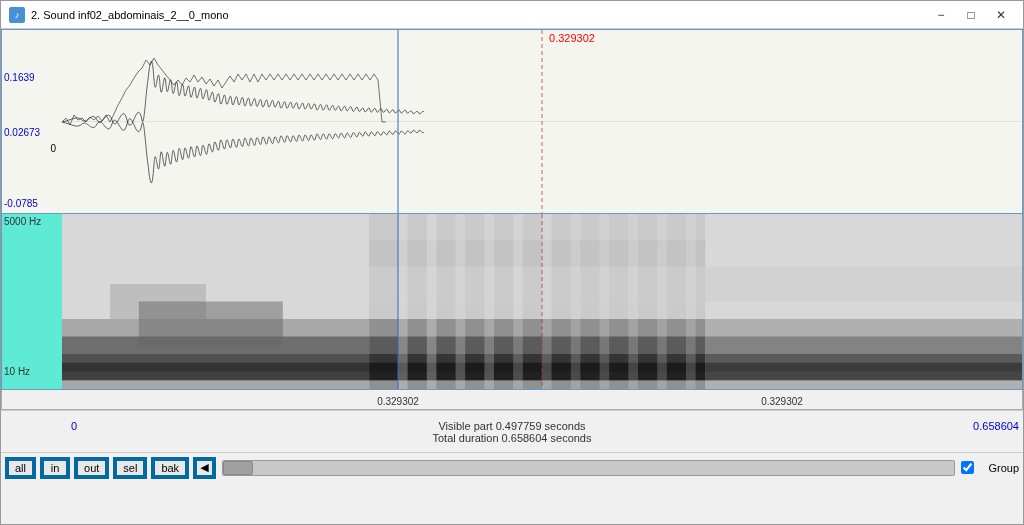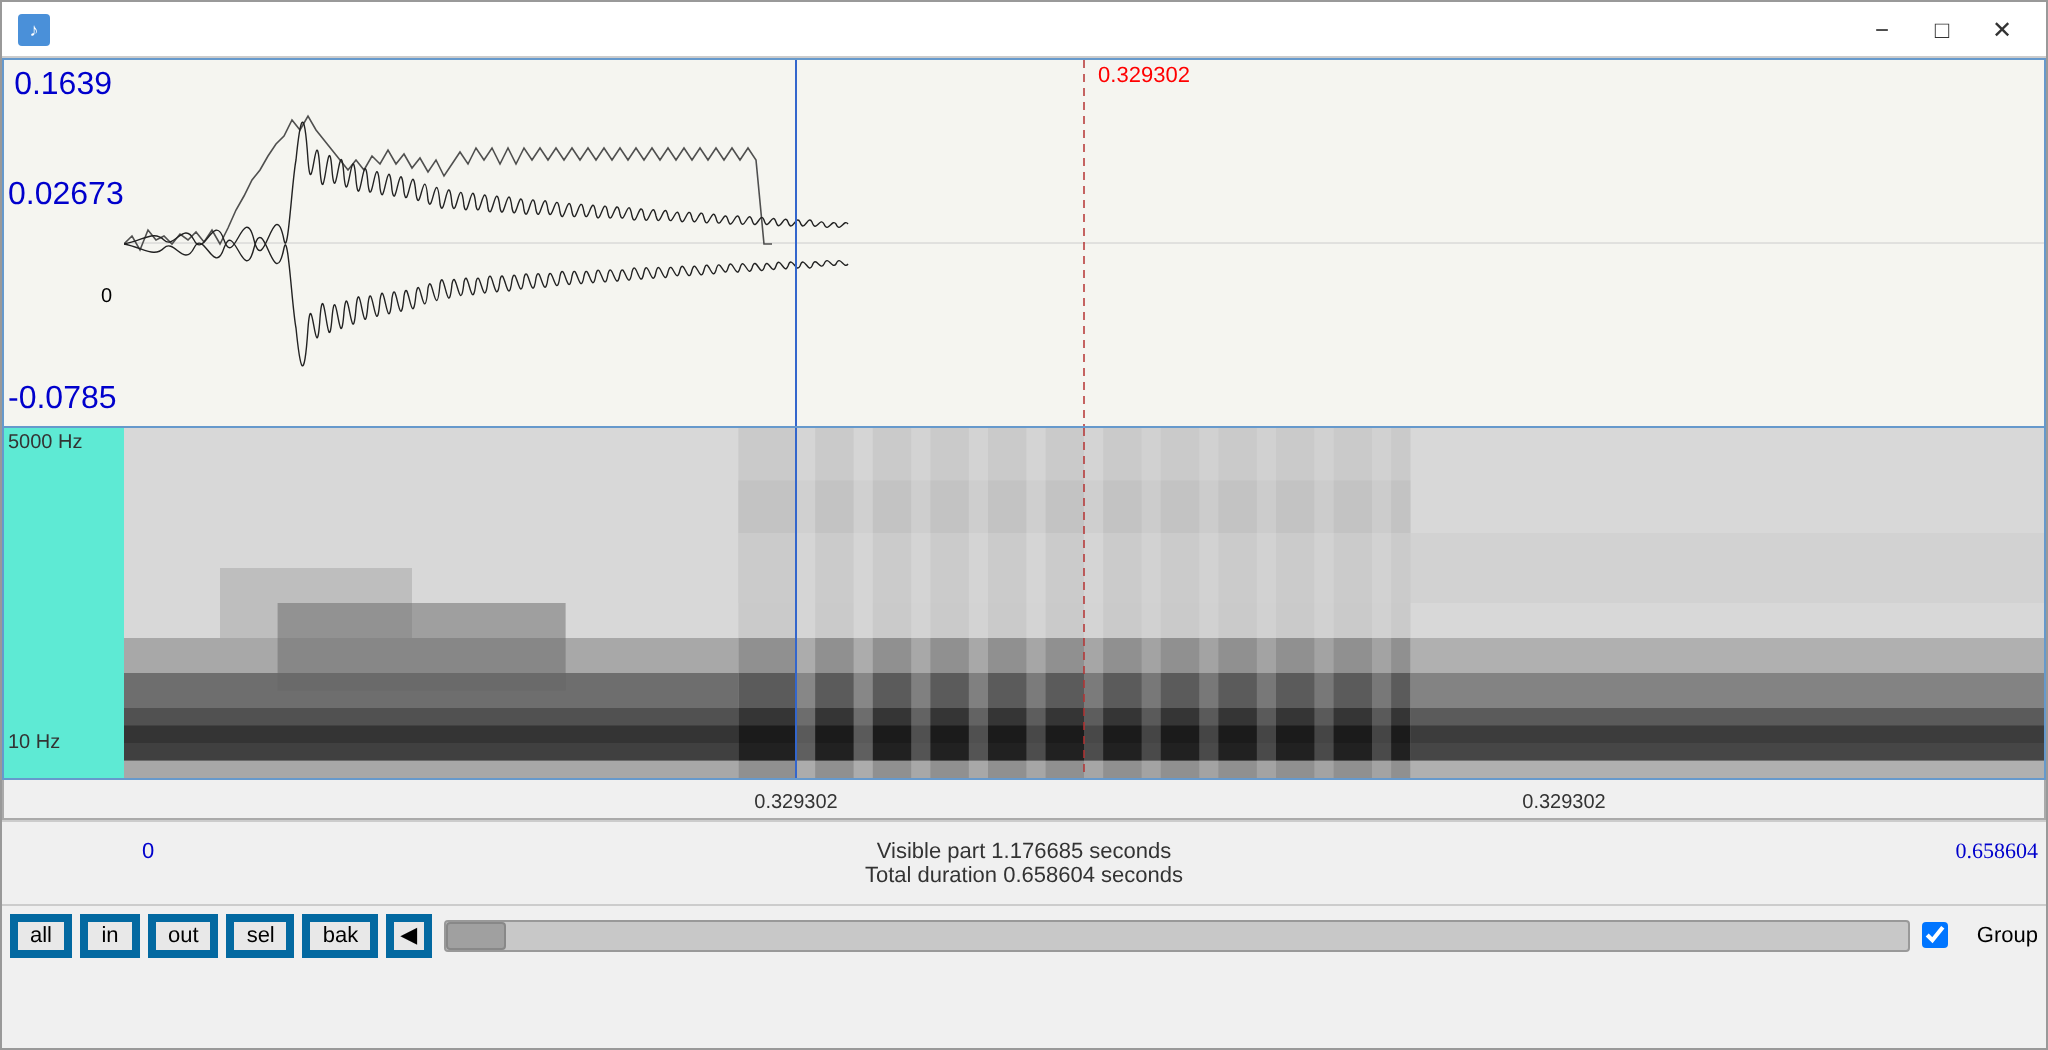--- a/index.html
+++ b/index.html
@@ -103,24 +103,25 @@
       top: 0;
       width: 60px;
       height: 100%;
       display: flex;
       flex-direction: column;
       justify-content: space-between;
       padding: 4px 2px;
       z-index: 10;
     }
     .y-label {
-      font-size: 16px;
+      font-size: 10px;
       color: #0000cc;
-      text-align: right;
+      text-align: left;
       padding-right: 4px;
+      margin-top: 38px;
     }
     .y-label-black {
       font-size: 10px;
       color: #000;
       text-align: right;
       padding-right: 4px;
     }
 
     
     #waveform-canvas {
@@ -212,21 +213,20 @@
       position: absolute;
       left: 70px;
       color: #0000cc;
       font-size: 11px;
     }
     .time-end {
       position: absolute;
       right: 4px;
       color: #0000cc;
       font-size: 11px;
-      font-family: Liberation Serif, serif;
     }
     .info-center {
       font-size: 11px;
       color: #333;
     }
 
     
     #bottom-toolbar {
       height: 30px;
       background: #f0f0f0;
@@ -309,20 +309,21 @@
     }
   </style>
 </head>
 <body>
 
 <div id="window-frame">
 
   <div id="title-bar">
     <div id="title-left">
       <div id="title-icon">♪</div>
+      <span id="title-text">2. Sound inf02_abdominais_2__0_mono</span>
     </div>
     <div id="title-buttons">
       <button class="title-btn">−</button>
       <button class="title-btn">□</button>
       <button class="title-btn close">✕</button>
     </div>
   </div>
 
 
   <div id="main-content">
@@ -471,21 +472,21 @@
     <div id="timeline-container">
       <div style="position:absolute;left:60px;right:0;top:0;bottom:0;">
         <span class="timeline-tick" style="left:35%;">0.329302</span>
         <span class="timeline-tick" style="left:75%;">0.329302</span>
       </div>
     </div>
 
     <div id="info-bar">
       <div id="info-line1">
         <span class="time-start">0</span>
-        <span class="info-center">Visible part 1.176685 seconds</span>
+        <span class="info-center">Visible part 0.497759 seconds</span>
         <span class="time-end">0.658604</span>
       </div>
       <div>
         <span class="info-center">Total duration 0.658604 seconds</span>
       </div>
     </div>
 
   </div>
 
   <div id="bottom-toolbar">

